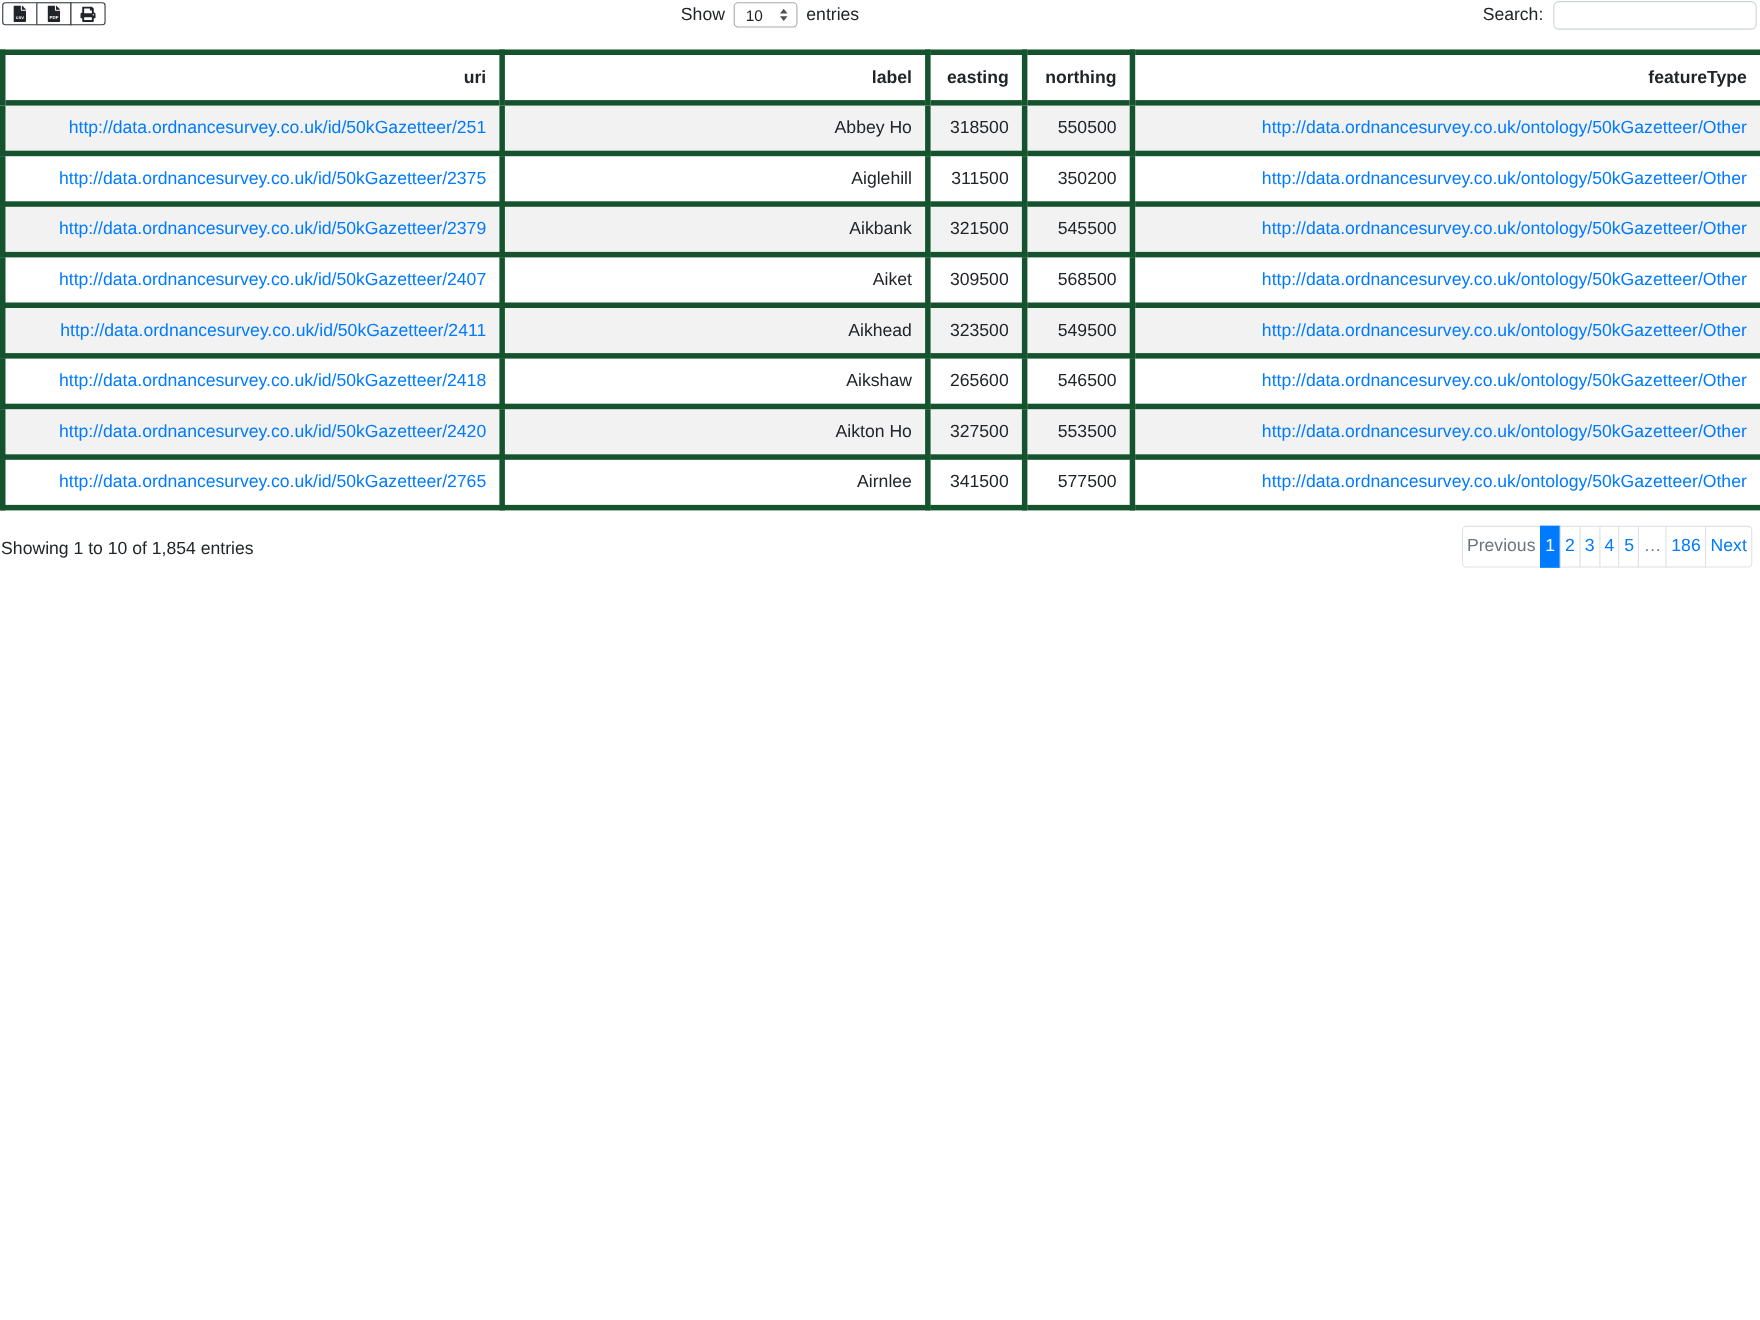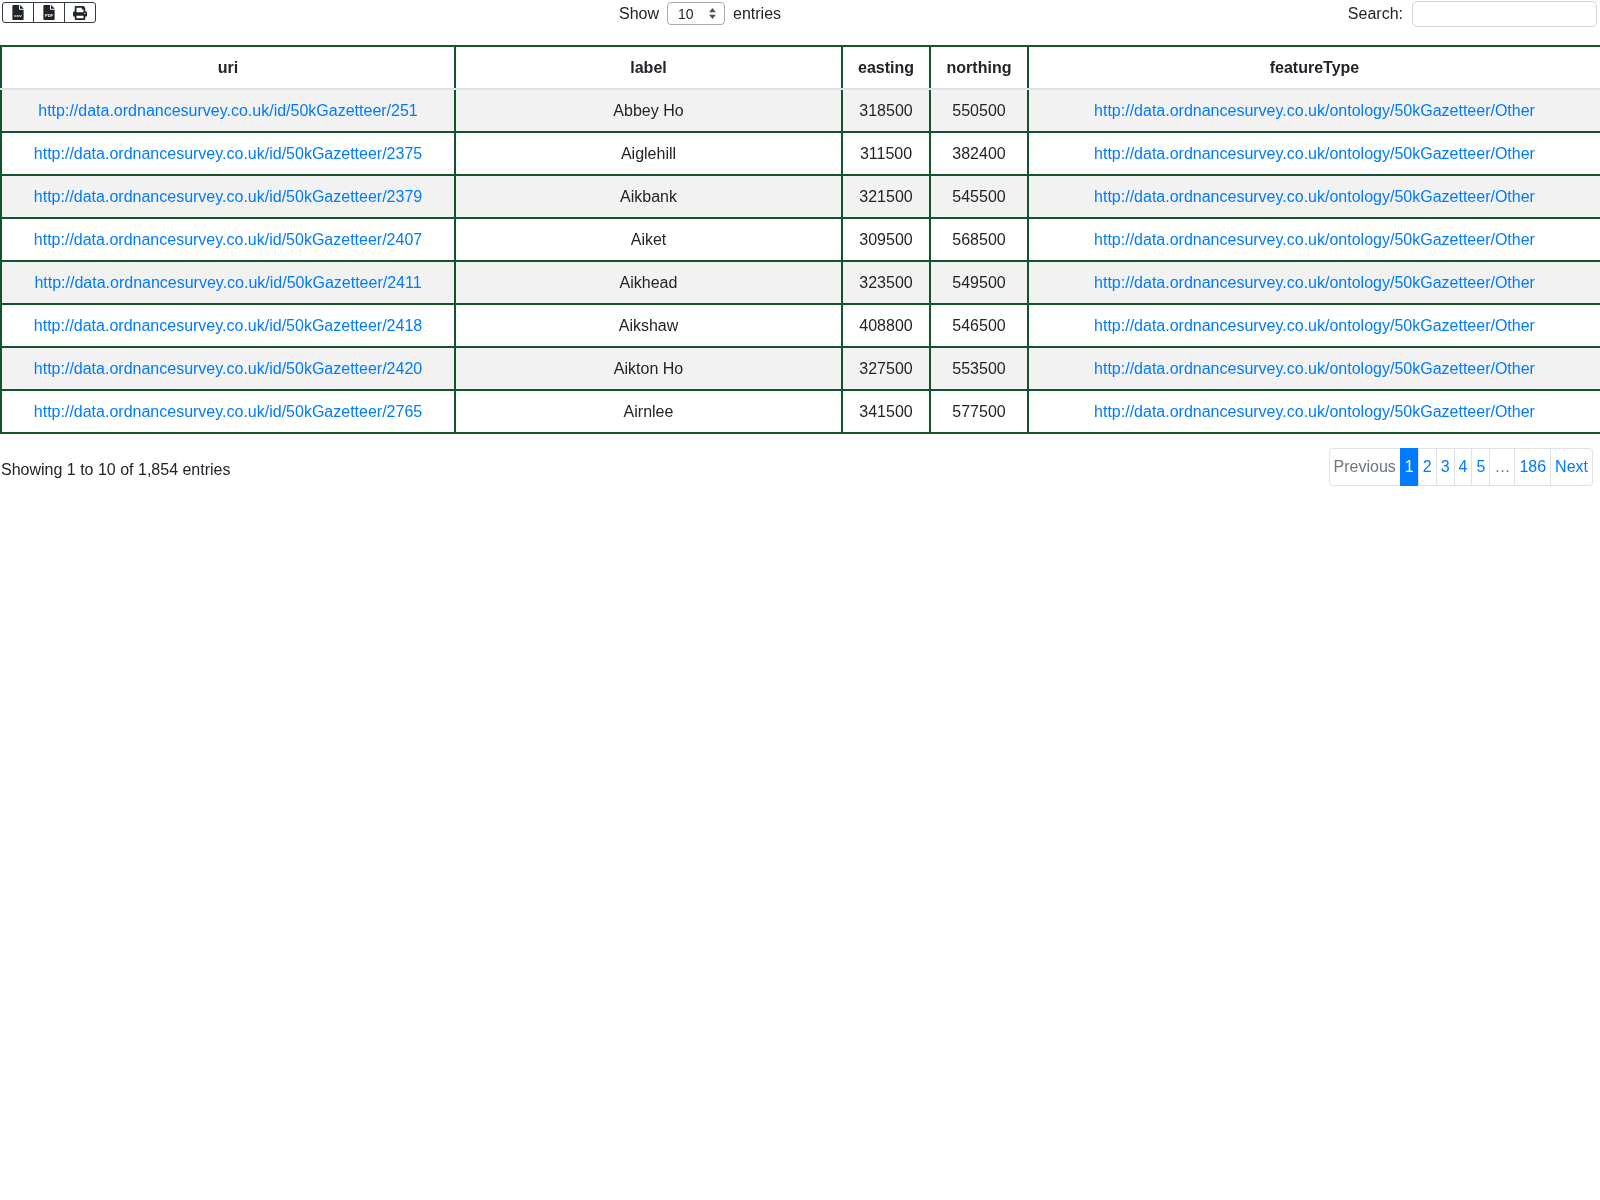--- a/index.html
+++ b/index.html
@@ -56,23 +56,23 @@
   }
 
   
   table.data-table {
     width: 1600px;
     margin-top: 15px;
     border-collapse: collapse;
     table-layout: fixed;
   }
   .data-table th, .data-table td {
-    border: 2px solid #14532d;
+    border: 5px solid #14532d;
     padding: 11px 12px;
-    text-align: center;
+    text-align: right;
     vertical-align: middle;
     font-size: 16px;
     line-height: 19px;
     overflow: hidden;
     white-space: nowrap;
   }
   .data-table thead th {
     font-weight: bold;
     border-bottom: 2px solid #dee2e6;
     cursor: pointer;
@@ -175,21 +175,21 @@
       <td><a>http://data.ordnancesurvey.co.uk/id/50kGazetteer/251</a></td>
       <td>Abbey Ho</td>
       <td>318500</td>
       <td>550500</td>
       <td><a>http://data.ordnancesurvey.co.uk/ontology/50kGazetteer/Other</a></td>
     </tr>
     <tr>
       <td><a>http://data.ordnancesurvey.co.uk/id/50kGazetteer/2375</a></td>
       <td>Aiglehill</td>
       <td>311500</td>
-      <td>382400</td>
+      <td>350200</td>
       <td><a>http://data.ordnancesurvey.co.uk/ontology/50kGazetteer/Other</a></td>
     </tr>
     <tr>
       <td><a>http://data.ordnancesurvey.co.uk/id/50kGazetteer/2379</a></td>
       <td>Aikbank</td>
       <td>321500</td>
       <td>545500</td>
       <td><a>http://data.ordnancesurvey.co.uk/ontology/50kGazetteer/Other</a></td>
     </tr>
     <tr>
@@ -202,21 +202,21 @@
     <tr>
       <td><a>http://data.ordnancesurvey.co.uk/id/50kGazetteer/2411</a></td>
       <td>Aikhead</td>
       <td>323500</td>
       <td>549500</td>
       <td><a>http://data.ordnancesurvey.co.uk/ontology/50kGazetteer/Other</a></td>
     </tr>
     <tr>
       <td><a>http://data.ordnancesurvey.co.uk/id/50kGazetteer/2418</a></td>
       <td>Aikshaw</td>
-      <td>408800</td>
+      <td>265600</td>
       <td>546500</td>
       <td><a>http://data.ordnancesurvey.co.uk/ontology/50kGazetteer/Other</a></td>
     </tr>
     <tr>
       <td><a>http://data.ordnancesurvey.co.uk/id/50kGazetteer/2420</a></td>
       <td>Aikton Ho</td>
       <td>327500</td>
       <td>553500</td>
       <td><a>http://data.ordnancesurvey.co.uk/ontology/50kGazetteer/Other</a></td>
     </tr>

